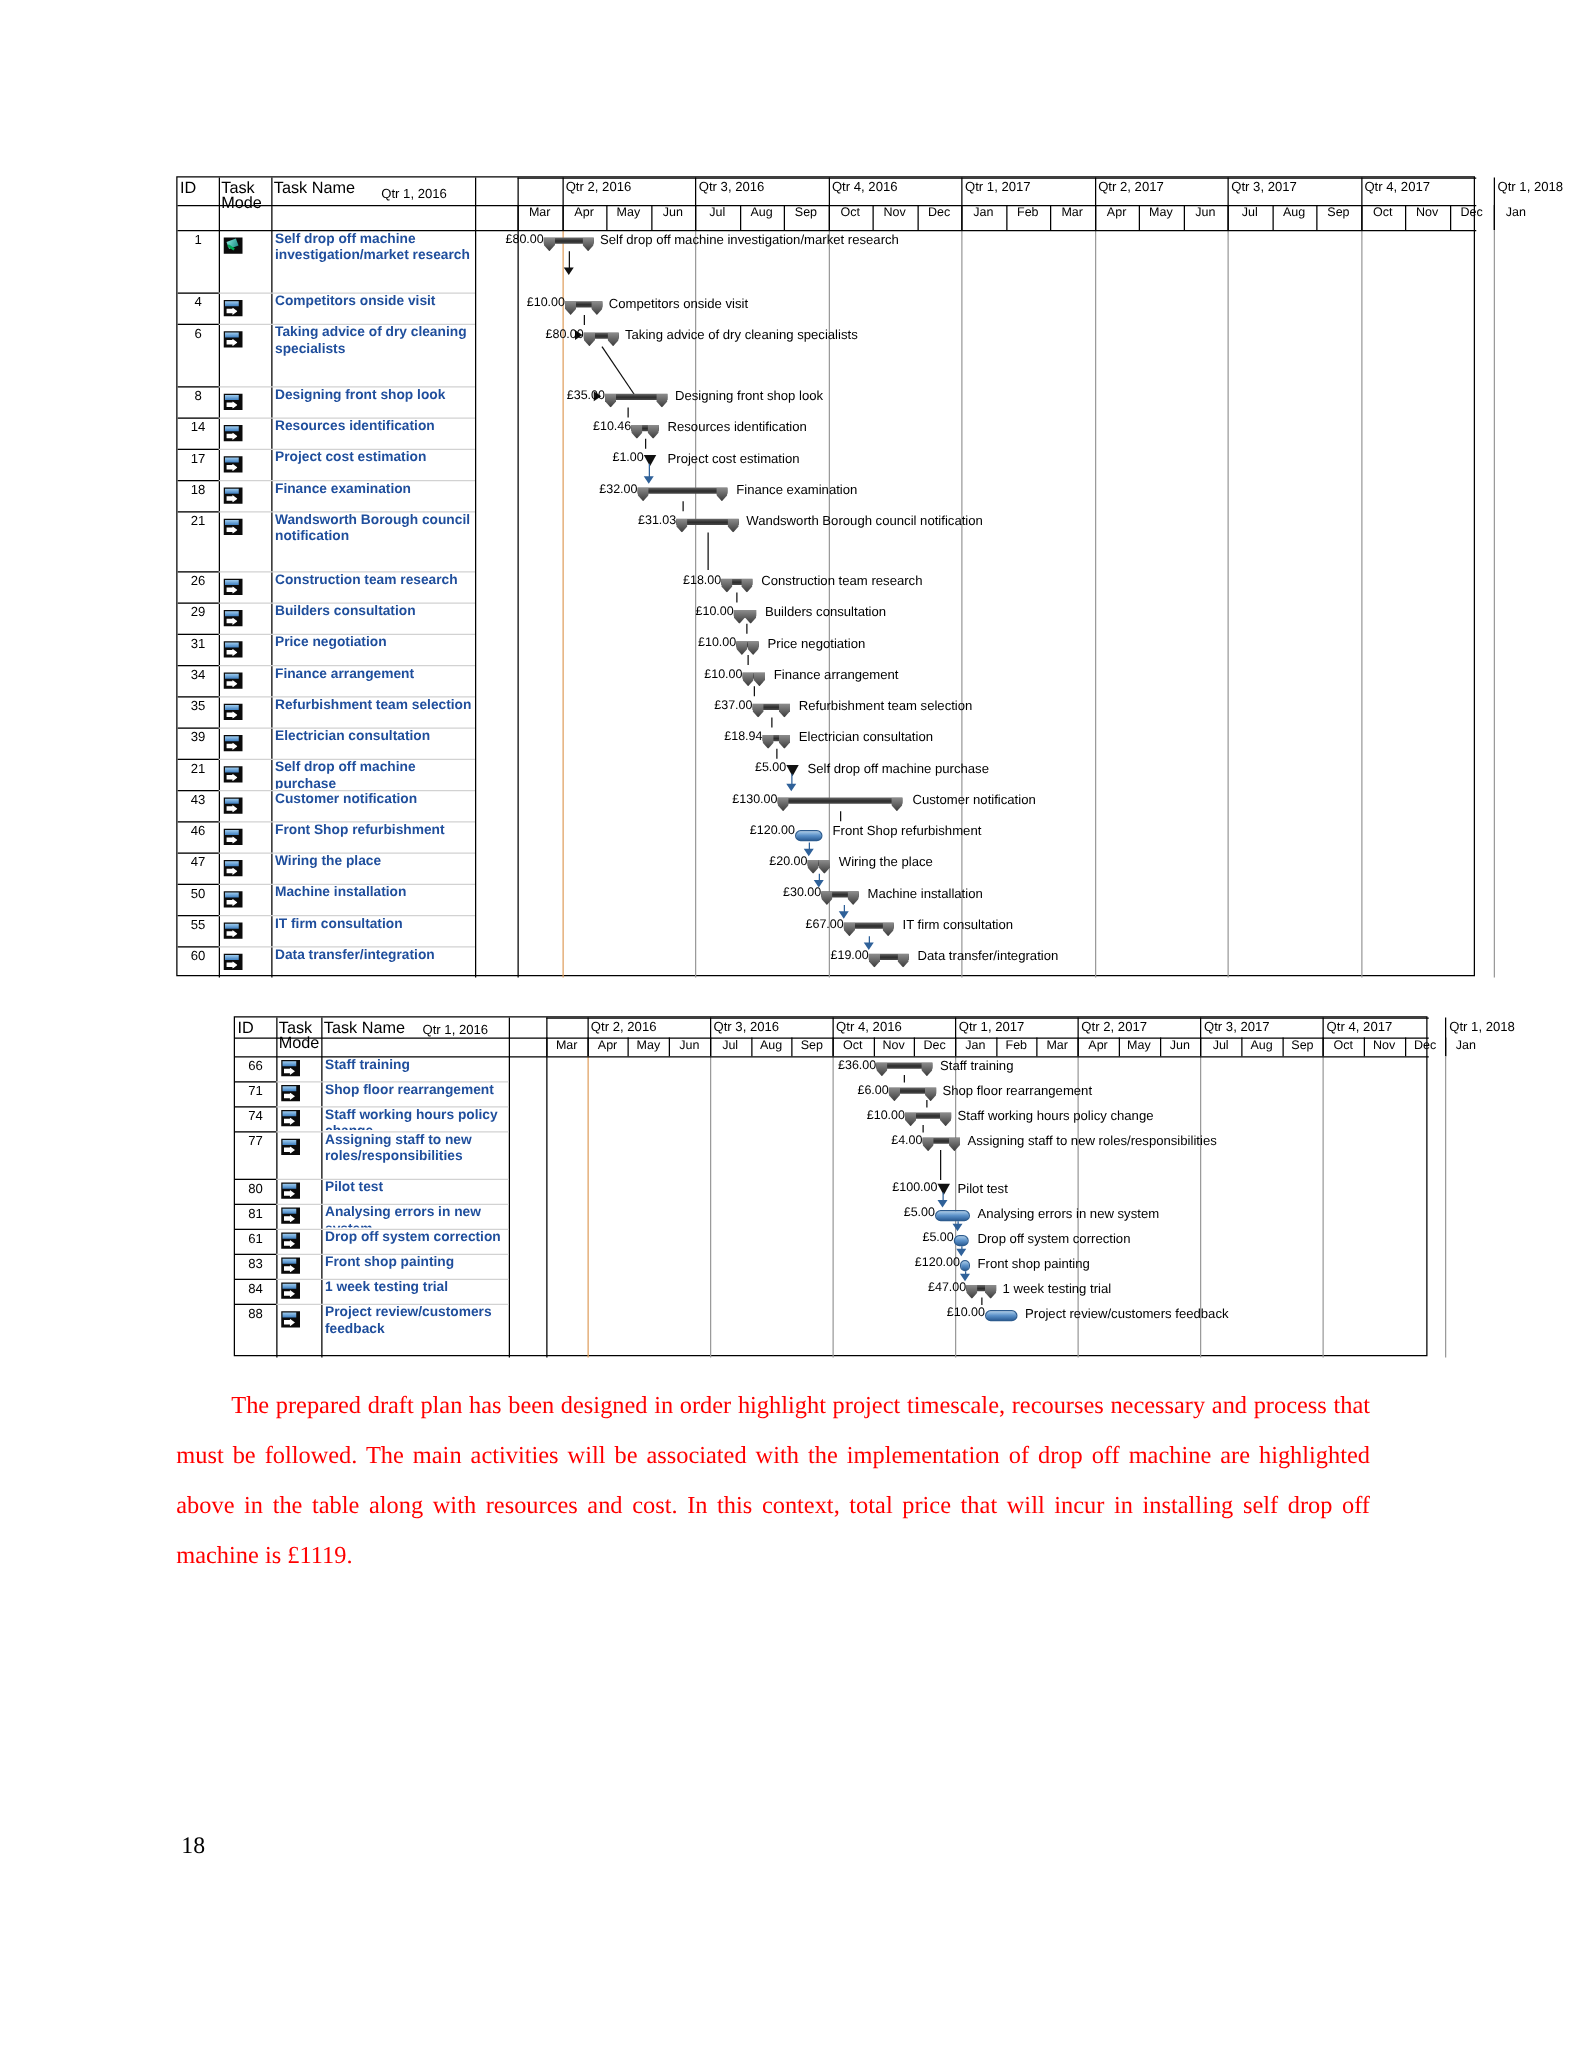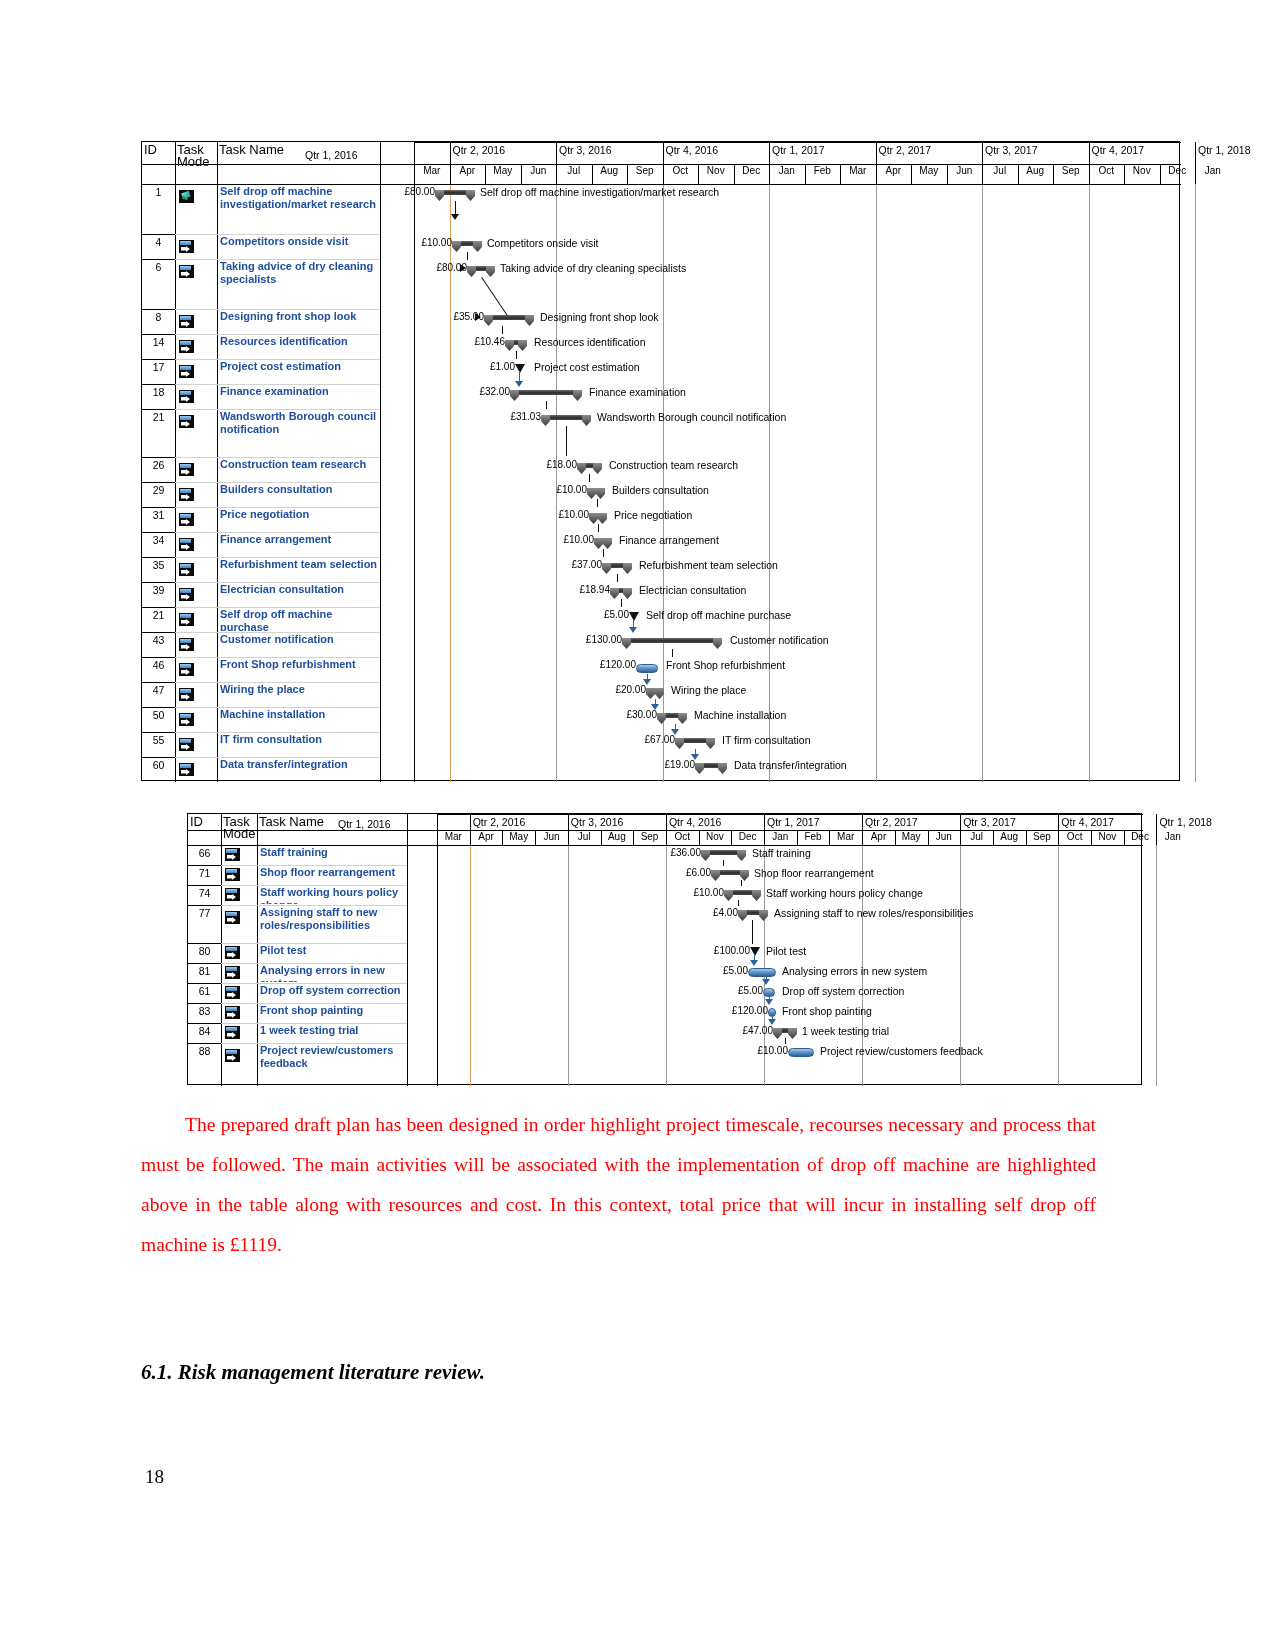--- a/index.html
+++ b/index.html
@@ -855,17 +855,16 @@
         <div class="bluebar2" style="left:600px;top:234px;width:26px;"></div>
         <div class="bartext" style="left:632px;top:231px;">Project review/customers feedback</div>
       </div>
   </div>
 
   <div class="para" style="left:141px;top:1105px;width:955px;">
     <span class="ind"></span><span>The prepared draft plan has been designed in order highlight project timescale, recourses necessary and process that must be followed. The main activities will be associated with the implementation of drop off machine are highlighted above in the table along with resources and cost. In this context, total price that will incur in installing self drop off machine is £1119.</span>
   </div>
 
 
-  <div class="h2l" style="left:141px;top:1360px;">6.1. Risk management literature review.</div>
 
   <div class="pgnum" style="left:145px;top:1466px;">18</div>
 
 </div>
 
 </body></html>

